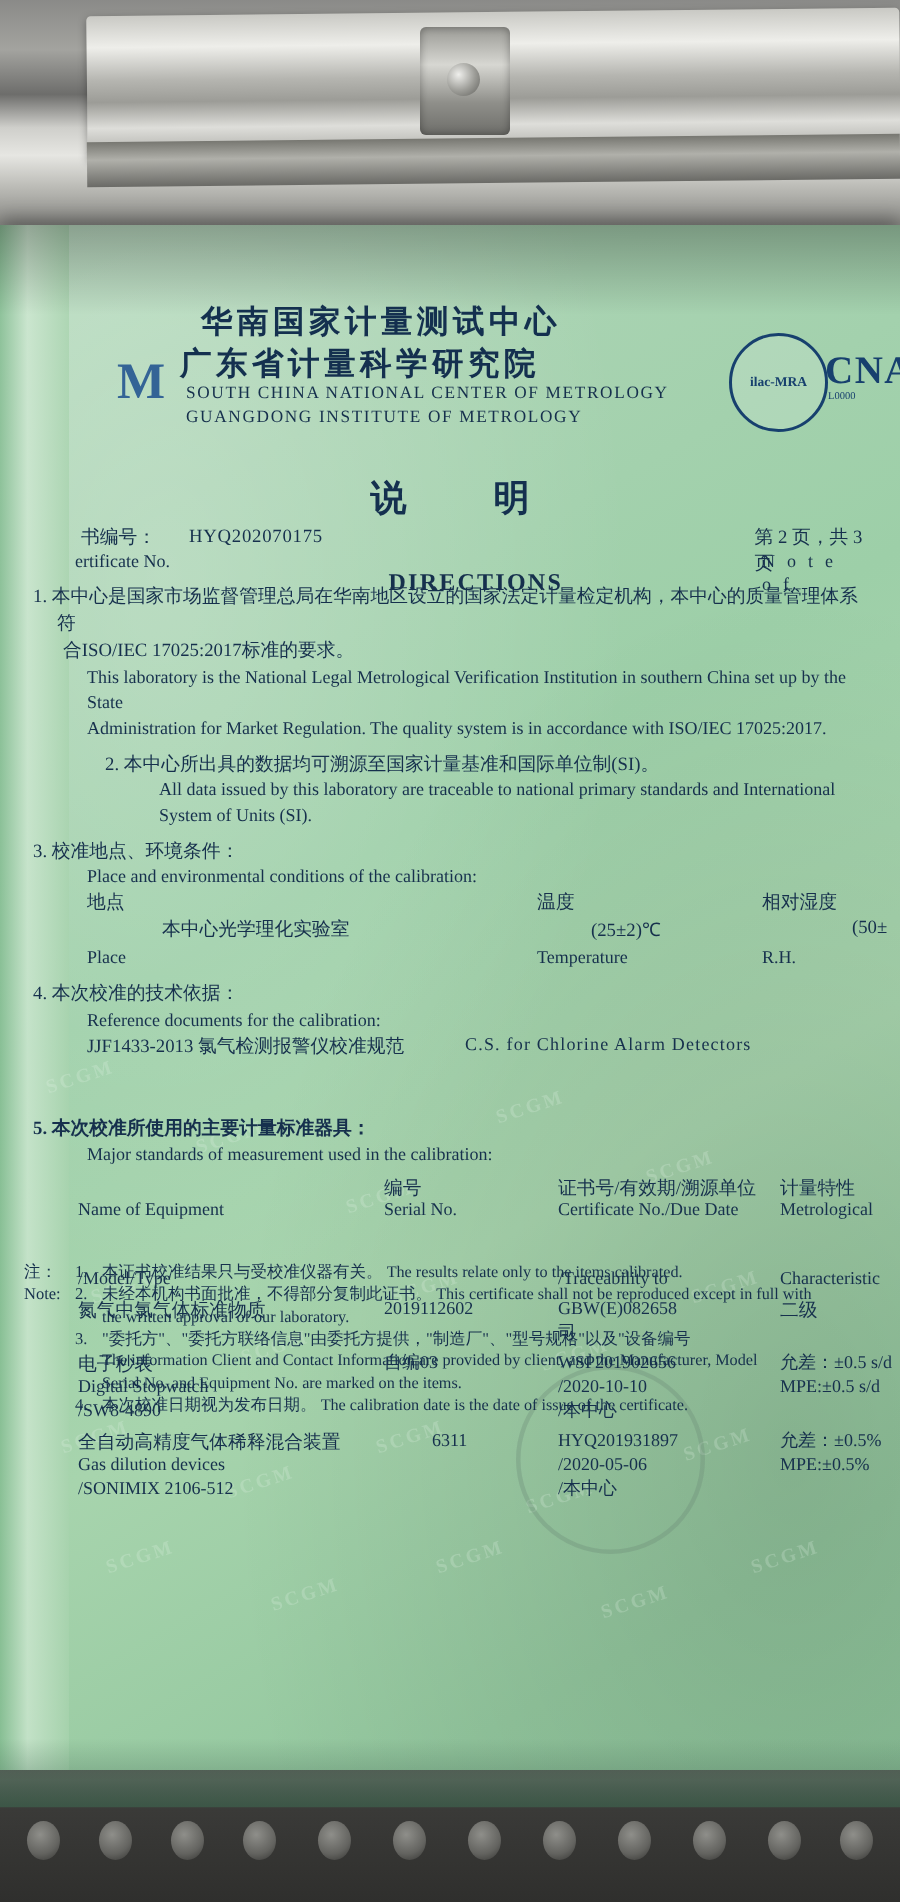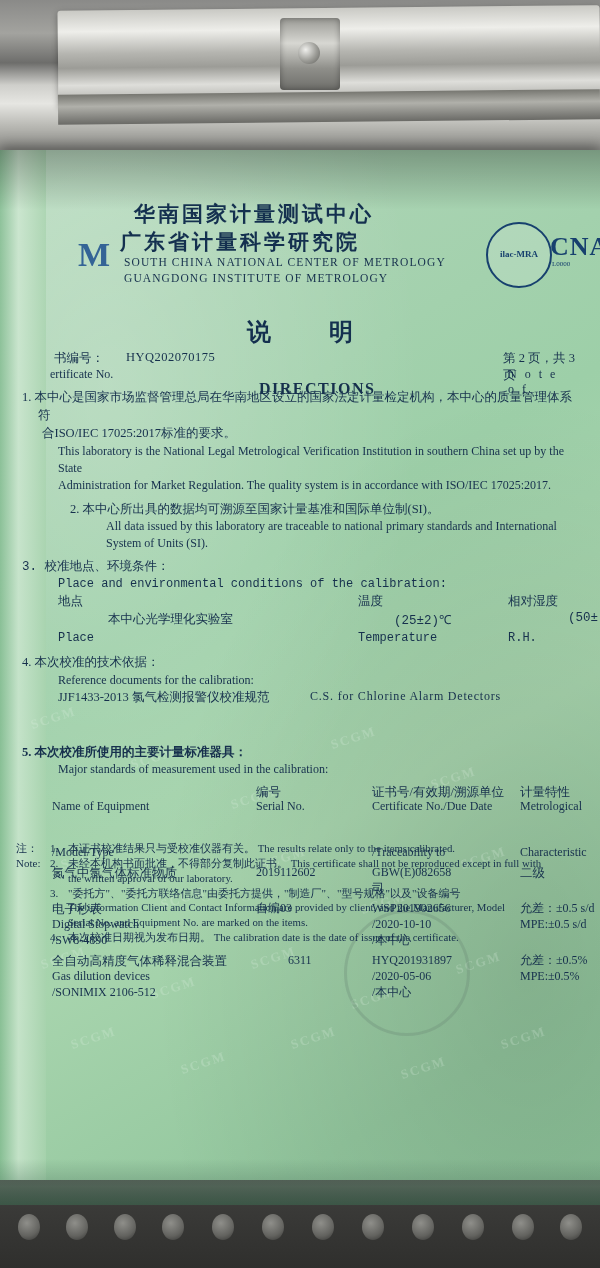--- a/index.html
+++ b/index.html
@@ -232,21 +232,21 @@
         <div class="ind en">This laboratory is the National Legal Metrological Verification Institution in southern China set up by the State</div>
         <div class="ind en">Administration for Market Regulation. The quality system is in accordance with ISO/IEC 17025:2017.</div>
       </div>
 
       <div class="sec" style="margin-top:6px;margin-left:48px;">
         <div class="num-line"><span>2.</span>
           <span>本中心所出具的数据均可溯源至国家计量基准和国际单位制(SI)。</span></div>
         <div class="ind en">All data issued by this laboratory are traceable to national primary standards and International System of Units (SI).</div>
       </div>
 
-      <div class="sec" style="margin-top:6px;font-family:Liberation Mono, monospace;">
+      <div class="sec" style="margin-top:6px;">
         <div class="num-line"><span>3.</span>
           <span>校准地点、环境条件：</span></div>
         <div class="ind en">Place and environmental conditions of the calibration:</div>
         <div class="pair">
           <span>地点</span>
           <span class="c2">温度</span>
           <span class="c3">相对湿度</span>
         </div>
         <div class="pair2" style="height:20px;">
           <span class="c1" style="font-size:12.5px;">本中心光学理化实验室</span>

